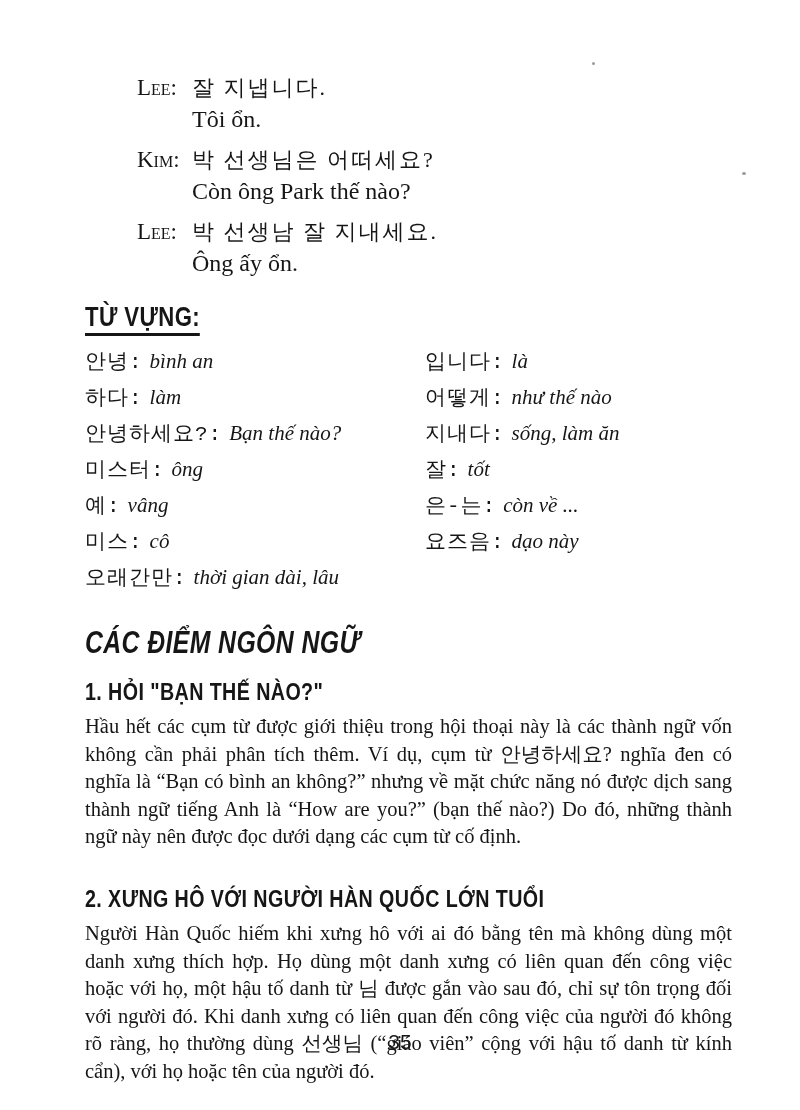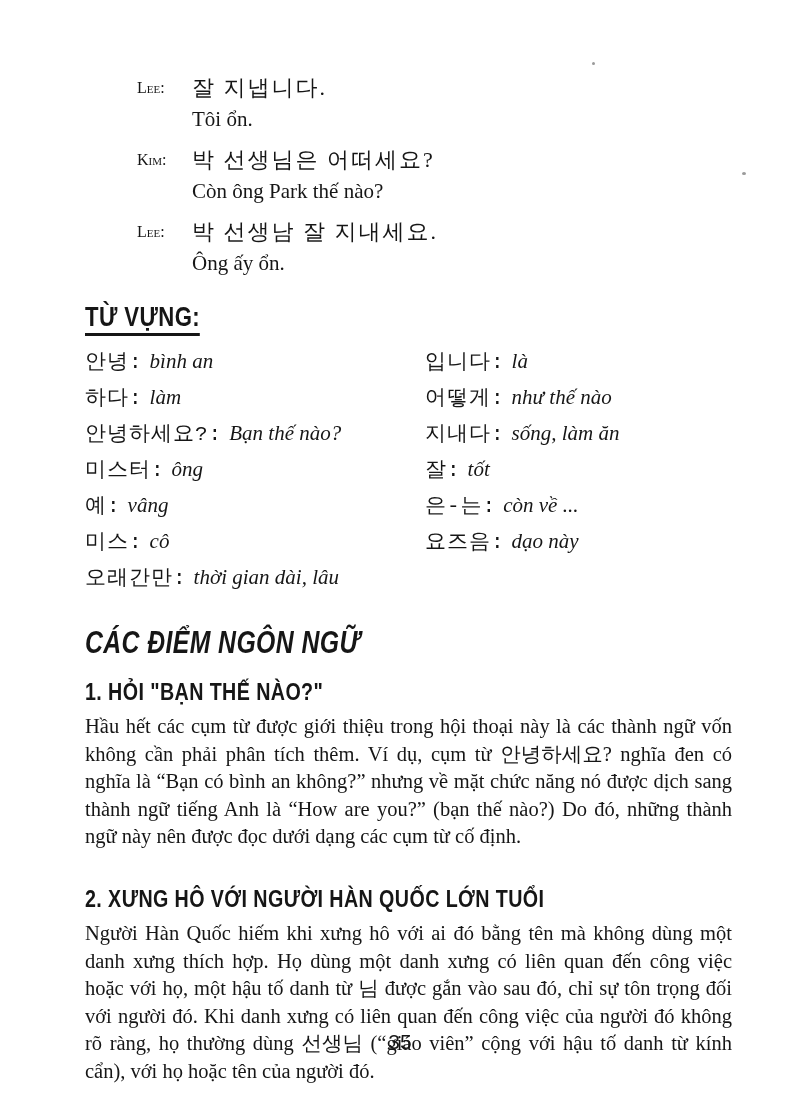--- a/index.html
+++ b/index.html
@@ -13,24 +13,24 @@
     overflow:hidden;
   }
   .content{padding:72px 68px 0 85px;}
 
   
   .dialogue{margin-left:52px;}
   .dlg-row{display:flex;margin-bottom:9px;}
   .dlg-speaker{
     width:55px;flex:0 0 55px;
     font-variant:small-caps;
-    font-size:16px;line-height:32px;
+    font-size:23px;line-height:32px;
   }
   .dlg-korean{font-size:22px;line-height:32px;letter-spacing:2px;}
-  .dlg-viet{font-size:21px;line-height:31px;}
+  .dlg-viet{font-size:24px;line-height:31px;}
 
   
   .hd{
     font-family:"Liberation Sans", sans-serif;
     font-weight:bold;
     display:inline-block;
     transform:scaleX(0.82);
     transform-origin:left center;
     letter-spacing:0.5px;
     white-space:nowrap;

